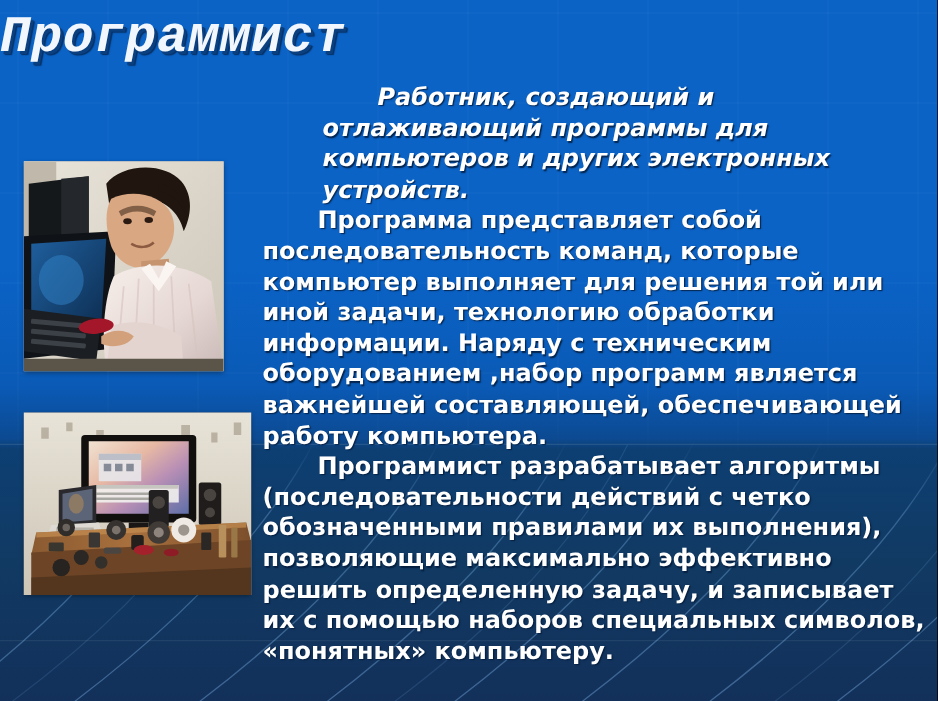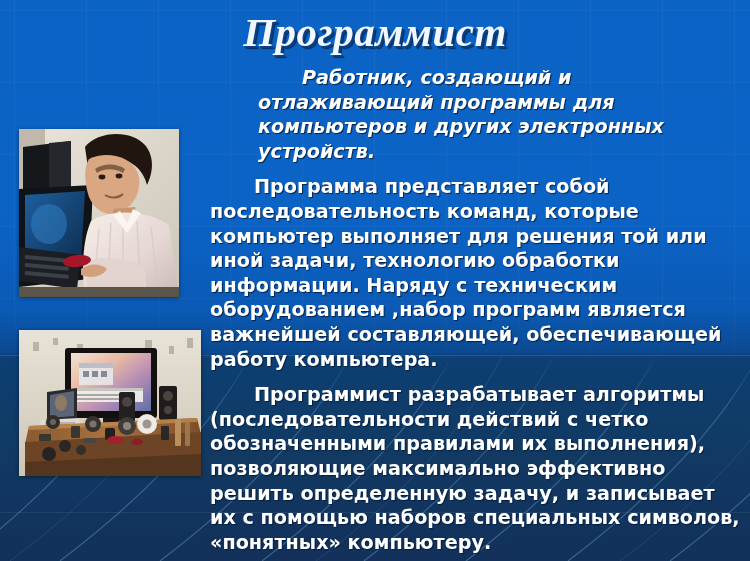--- a/index.html
+++ b/index.html
@@ -55,22 +55,21 @@
     background: rgba(255,255,255,0.10);
     pointer-events: none;
   }
 
   
   #title {
     position: absolute;
     left: 0;
     right: 0;
     top: 8px;
-    text-align: center;
-    font-family: Liberation Serif, serif;
+    font-family: Liberation Mono, monospace;
     font-size: 41px;
     font-weight: bold;
     font-style: italic;
     letter-spacing: 0.5px;
     color: #f2f7fd;
     text-shadow: 2px 2px 0 #0a3f80, 3px 3px 1px rgba(4,30,64,0.75);
     white-space: nowrap;
   }
 
   
@@ -87,21 +86,21 @@
   }
   #body-col p {
     margin: 0 0 0 0;
     text-indent: 44px;
   }
   #body-col p.italic {
     font-style: italic;
     margin-left: 48px;
   }
   #body-col p + p {
-    margin-top: 11px;
+    margin-top: 0;
   }
 
   
   .photo {
     position: absolute;
     overflow: hidden;
     box-shadow: 0 1px 4px rgba(0,0,0,0.45);
   }
   #photo-1 {
     left: 19px;

